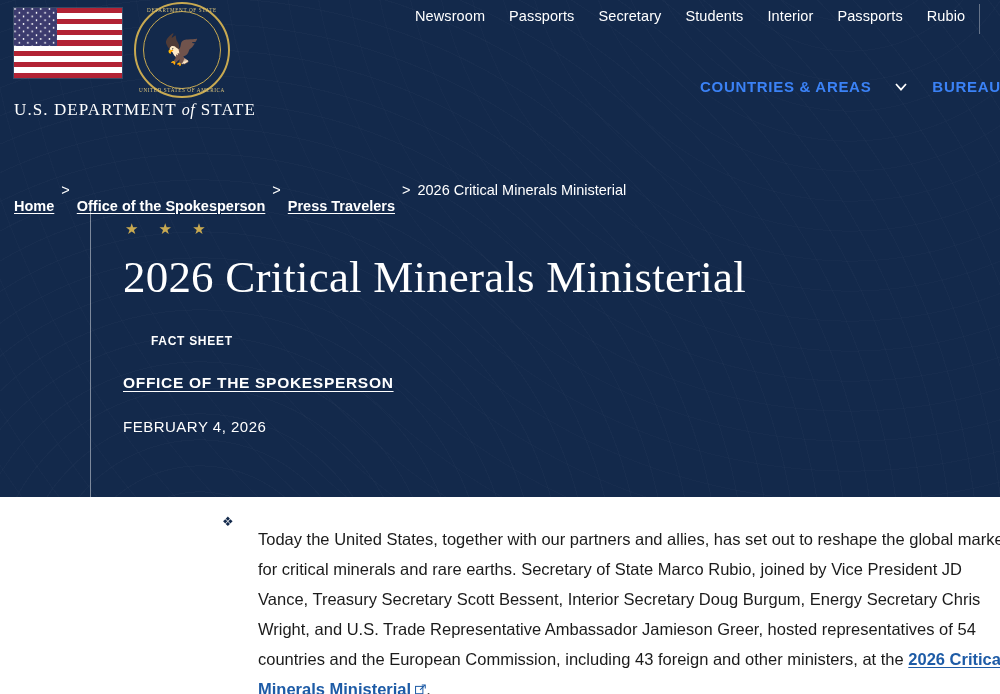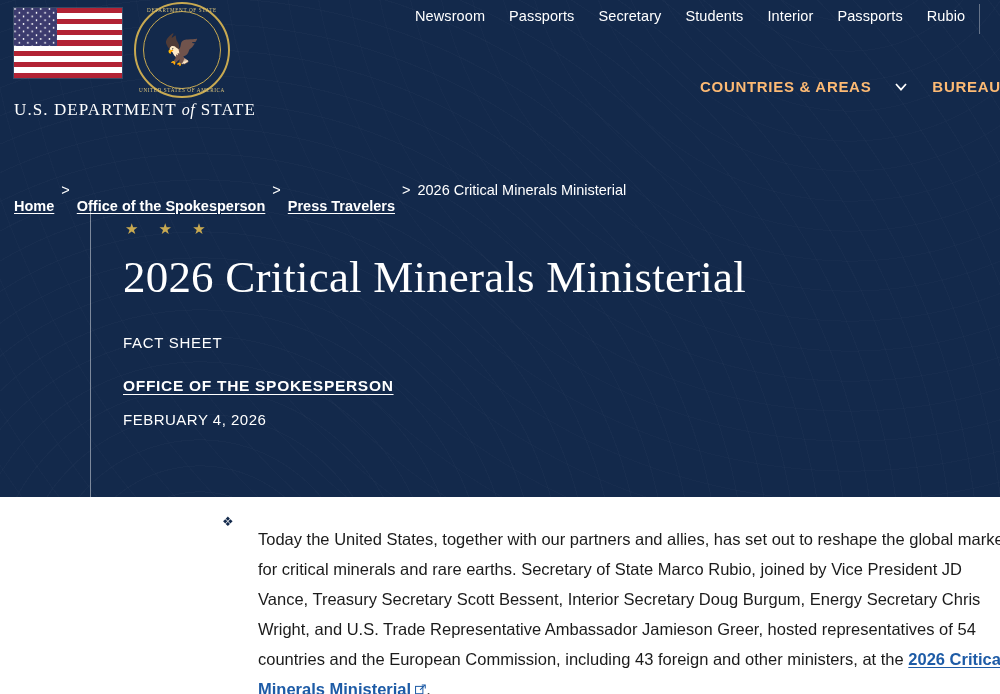--- a/index.html
+++ b/index.html
@@ -170,21 +170,21 @@
   .main-nav {
     position: absolute;
     top: 78px;
     left: 700px;
     display: flex;
     align-items: center;
     gap: 26px;
     z-index: 5;
   }
   .main-nav .nav-item {
-    color: #fdba74;
+    color: #3b82f6;
     font-size: 15px;
     font-weight: bold;
     letter-spacing: .7px;
     display: flex;
     align-items: center;
     gap: 24px;
     white-space: nowrap;
   }
   .chev {
     display: inline-block;
@@ -237,41 +237,42 @@
     font-family: "Liberation Serif", serif;
     color: #ffffff;
     font-size: 45px;
     font-weight: normal;
     margin: 14px 0 0 0;
     line-height: 1.15;
     letter-spacing: .2px;
   }
   .doc-type {
     color: #ffffff;
-    font-size: 15px;
-    font-weight: normal;
+    font-size: 12px;
+    font-weight: bold;
     letter-spacing: .7px;
     margin-top: 30px;
+    margin-left: 28px;
   }
   .doc-office {
     margin-top: 26px;
   }
   .doc-office a {
     color: #ffffff;
     font-size: 15.5px;
     font-weight: bold;
     letter-spacing: .7px;
     text-decoration: underline;
     text-underline-offset: 3px;
   }
   .doc-date {
     color: #ffffff;
     font-size: 15px;
     letter-spacing: .5px;
-    margin-top: 16px;
+    margin-top: 26px;
   }
 
   
   .body-area {
     position: relative;
     width: 1000px;
     height: 197px;
     background: #ffffff;
   }
   .body-inner {

